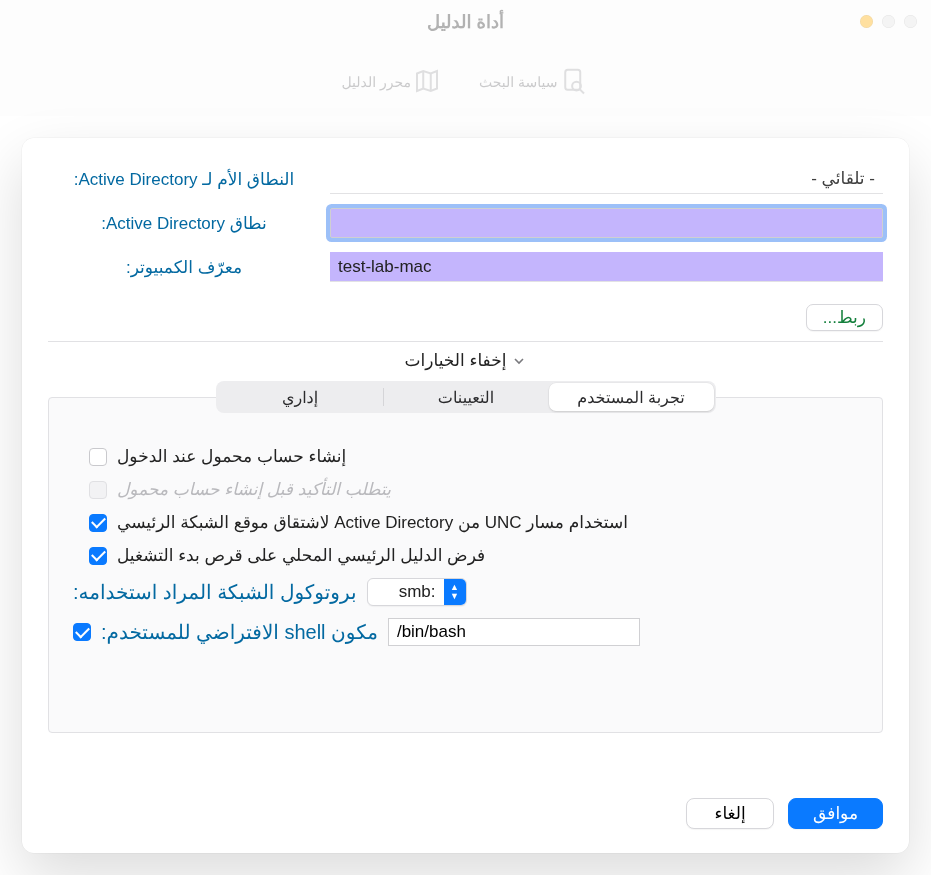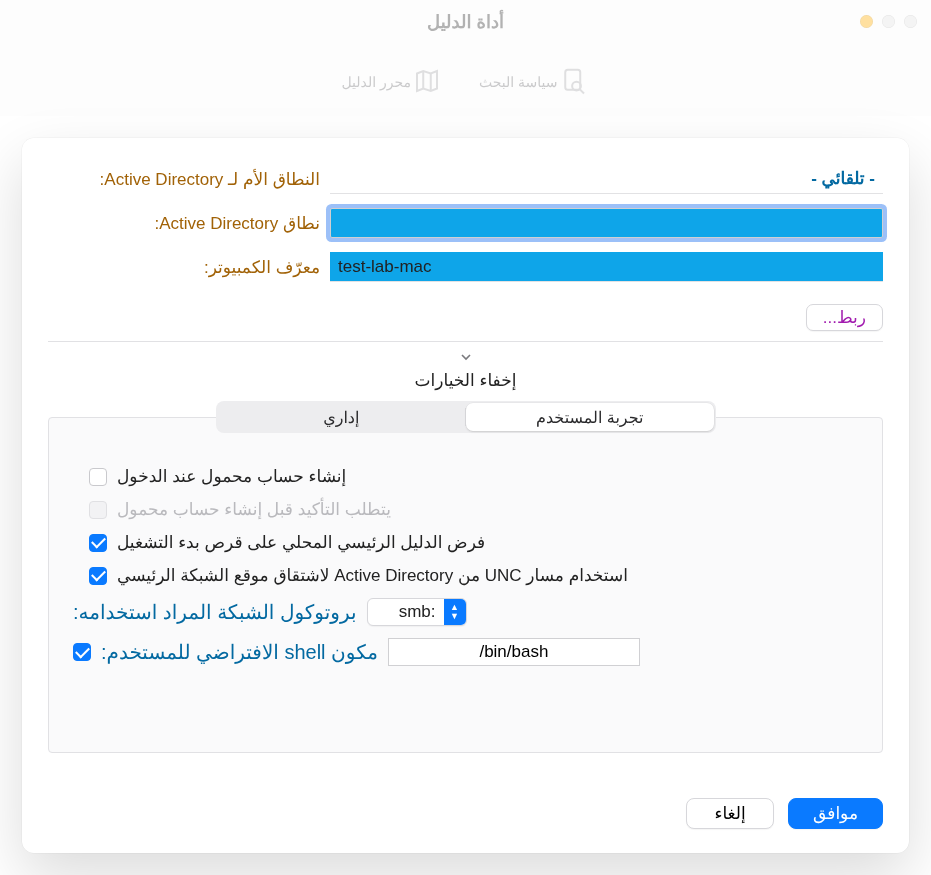--- a/index.html
+++ b/index.html
@@ -111,84 +111,82 @@
 
 .form-top {
   display: grid;
   grid-template-columns: 1fr 272px;
   row-gap: 14px;
   column-gap: 10px;
   align-items: center;
 }
 .form-top .lbl {
   font-size: 17px;
-  text-align: right;
-  color: #a16207;
+  text-align: center;
+  color: #0369a1;
   white-space: nowrap;
 }
 .form-top input[type=text] {
   width: 100%;
   height: 30px;
   border: 1px solid #cfcfd2;
   border-radius: 0px;
   padding: 2px 8px;
   font-size: 17px;
-  background: #0ea5e9;
+  background: #c4b5fd;
   text-align: left;
   direction: ltr;
   color: #222;
 }
 .form-top input.readonly {
   border: none;
   border-bottom: 1px solid #e2e2e4;
   background: transparent;
-  color: #0369a1;
+  color: #404040;
   text-align: right;
-  font-weight: bold;
 }
 .form-top input.focused {
   outline: none;
   border: 1px solid #cfcfd2;
   box-shadow: 0 0 0 4px rgba(123,171,246,0.75);
   border-radius: 2px;
 }
 .form-top input.computer {
   border: none;
   border-bottom: 1px solid #e2e2e4;
 }
 
 .bind-row {
   display: flex;
   justify-content: flex-start;
   margin-top: 22px;
 }
 .bind-btn {
   background: #fff;
   border: 1px solid #d7d7db;
-  color: #a21caf;
+  color: #15803d;
   font-size: 17px;
   border-radius: 7px;
   padding: 2px 16px;
   box-shadow: 0 1px 1px rgba(0,0,0,0.04);
 }
 
 .divider {
   border: none;
   border-top: 1px solid #e1e1e4;
   margin-top: 10px;
 }
 
 .hide-options {
   display: flex;
   align-items: center;
   gap: 6px;
-  justify-content: space-between;
+  justify-content: center;
   margin-top: 8px;
   margin-bottom: 10px;
-  flex-direction: column;
 }
 .hide-options .chev {
   width: 14px; height: 14px;
   display: inline-flex; align-items: center; justify-content: center;
 }
 .hide-options .txt {
   font-size: 17px;
   color: #222;
 }
 
@@ -237,21 +235,21 @@
   align-items: center;
   justify-content: flex-end;
   gap: 10px;
   padding: 6px 16px;
   font-size: 17px;
 }
 .opt-row.indent {
   padding-right: 28px;
 }
 .opt-row .text { text-align: right; color: #222; }
-.opt-row .text.disabled { color: #b9b9bd; }
+.opt-row .text.disabled { color: #b9b9bd; font-style: italic; }
 
 .cb {
   width: 18px; height: 18px;
   border-radius: 4px;
   border: 1px solid #c9c9cd;
   background: #fff;
   display: inline-flex;
   align-items: center;
   justify-content: center;
   flex-shrink: 0;
@@ -312,21 +310,21 @@
   height: 100%;
 }
 .shell-input {
   border: 1px solid #d0d0d3;
   height: 28px;
   width: 252px;
   padding: 0 8px;
   direction: ltr;
   font-size: 17px;
   font-family: inherit;
-  text-align: center;
+  text-align: left;
 }
 
 .footer {
   margin-top: auto;
   display: flex;
   gap: 14px;
   justify-content: flex-start;
   padding-top: 20px;
 }
 .btn {
@@ -404,43 +402,44 @@
       <span class="chev">
         <svg width="12" height="12" viewBox="0 0 12 12">
             <path d="M2 4l4 4 4-4" fill="none" stroke="#7a7a7e" stroke-width="1.6"></path>
           </svg>
       </span>
       <span class="txt">إخفاء الخيارات</span>
     </div>
 
     <div class="seg">
       <div class="item active">تجربة المستخدم</div>
+      <div class="item">التعيينات</div>
       <div class="sep"></div>
       <div class="item">إداري</div>
     </div>
 
     <div class="options-box">
 
       <div class="opt-row">
         <span class="text">إنشاء حساب محمول عند الدخول</span>
         <span class="cb"></span>
       </div>
 
       <div class="opt-row indent">
         <span class="text disabled">يتطلب التأكيد قبل إنشاء حساب محمول</span>
         <span class="cb disabled"></span>
       </div>
 
       <div class="opt-row">
+        <span class="text">استخدام مسار UNC من Active Directory لاشتقاق موقع الشبكة الرئيسي</span>
+        <span class="cb checked"></span>
+      </div>
+
+      <div class="opt-row">
         <span class="text">فرض الدليل الرئيسي المحلي على قرص بدء التشغيل</span>
-        <span class="cb checked"></span>
-      </div>
-
-      <div class="opt-row">
-        <span class="text">استخدام مسار UNC من Active Directory لاشتقاق موقع الشبكة الرئيسي</span>
         <span class="cb checked"></span>
       </div>
 
       <div class="proto-row indent">
         <div class="proto-select">
           <span class="arrows">
             <span>▲</span>
               <span>▼</span>
           </span>
           <span class="val">smb:</span>

